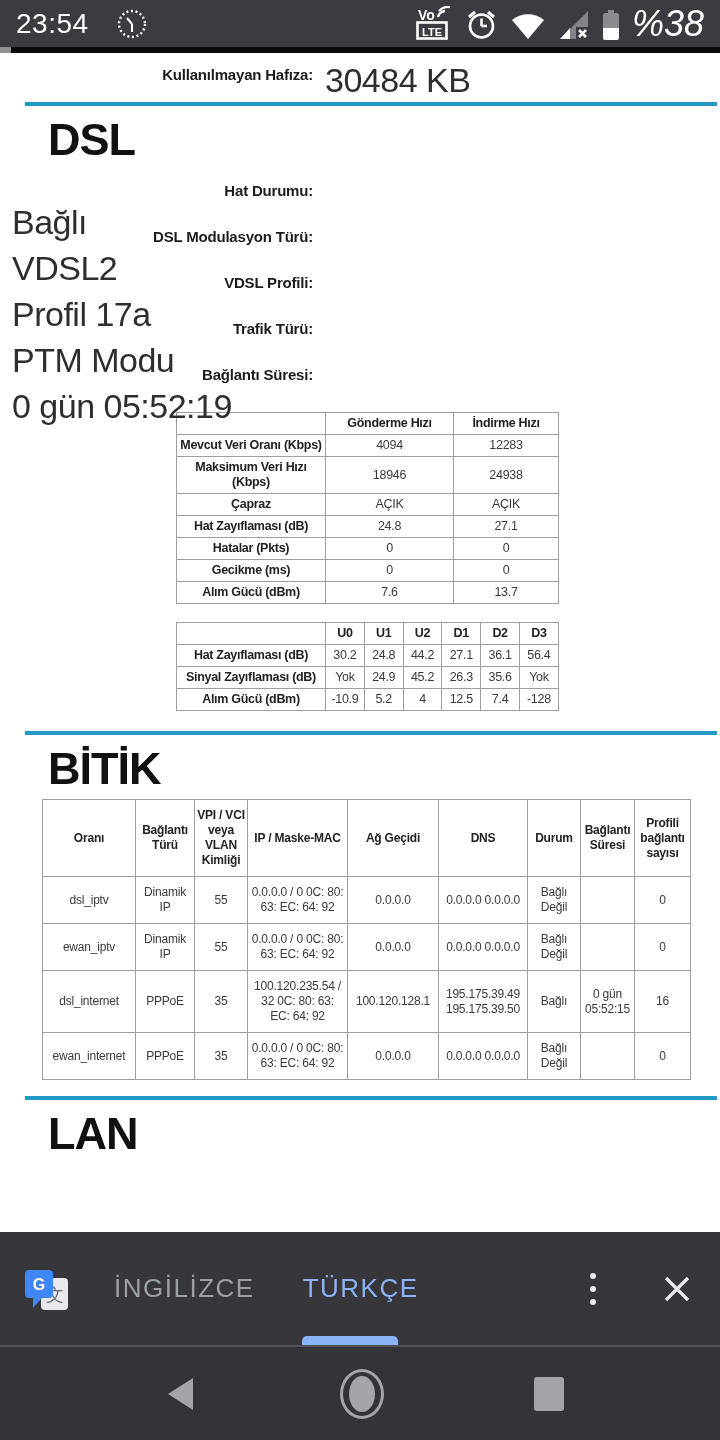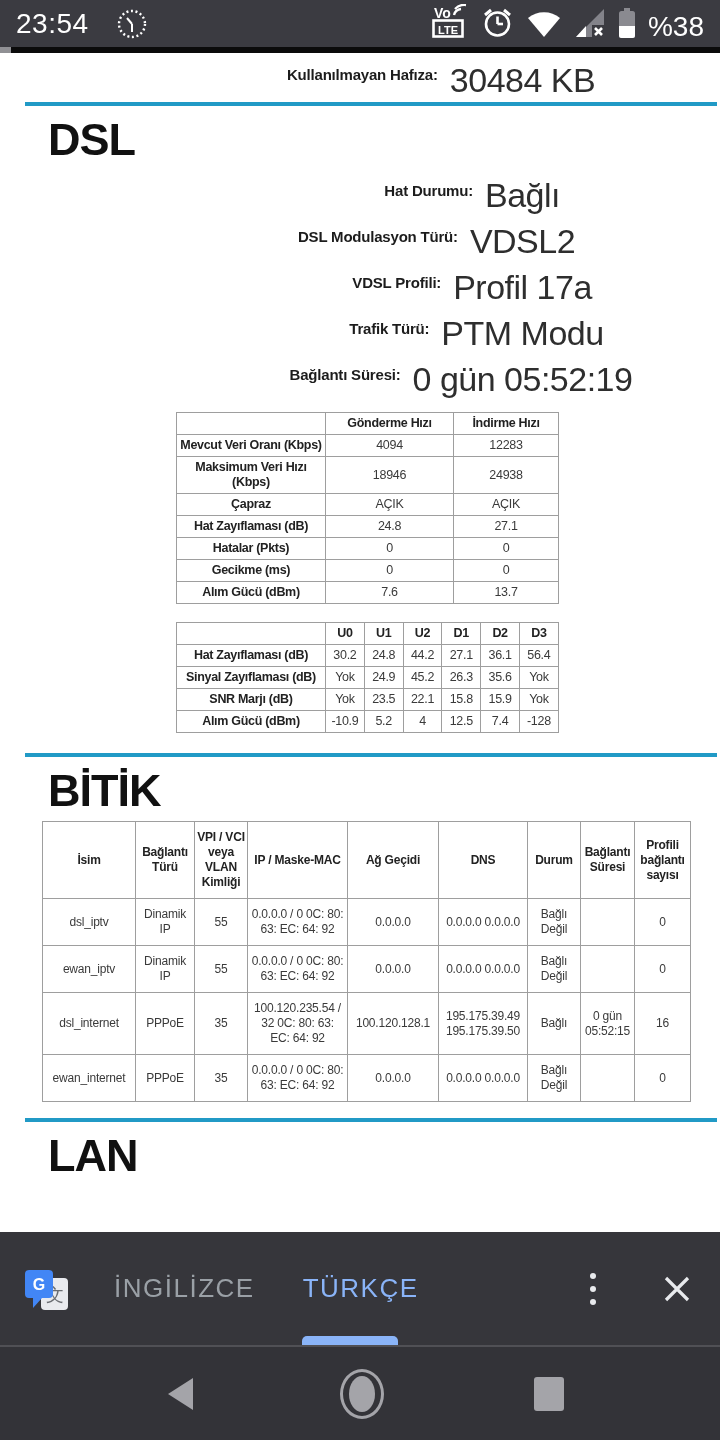--- a/index.html
+++ b/index.html
@@ -5,41 +5,41 @@
   html,body{margin:0;padding:0;background:#000;}
   .screen{position:relative;width:720px;height:1440px;background:#3b82f6;overflow:hidden;
           font-family:"Liberation Sans",sans-serif;}
 
   
   .status-bar{position:absolute;top:0;left:0;width:720px;height:47px;background:#3b3b41;
               display:flex;align-items:center;padding:0 16px;box-sizing:border-box;color:#fff;}
   .sb-time{font-size:28px;font-weight:500;letter-spacing:.5px;}
   .clock-app{margin-left:26px;display:flex;align-items:center;}
   .sb-right{margin-left:auto;display:flex;align-items:flex-end;gap:12px;}
-  .sb-pct{font-size:28px;font-weight:500;}
+  .sb-pct{font-size:36px;font-weight:500;font-style:italic;}
 
   
   .black-strip{position:absolute;top:47px;left:11px;width:709px;height:6px;background:#0b0b0b;}
   .scroll-strip{position:absolute;top:47px;left:0;width:11px;height:1185px;background:#909094;}
   .content{position:absolute;top:53px;left:0;width:720px;height:1179px;background:#fff;overflow:hidden;}
 
   .divider{height:4px;margin:0 3px 0 25px;background:#219ac6;}
   .sec-title{margin:10px 0 0 48px;font-size:45px;font-weight:bold;color:#111;
              letter-spacing:-1px;line-height:48px;}
 
-  .kv-row{display:flex;justify-content:center;}
+  .kv-row{display:flex;}
   .kv-label{flex:none;width:313px;text-align:right;font-size:15px;font-weight:bold;
             color:#1c1c1c;letter-spacing:-.2px;padding-top:10px;}
   .kv-value{margin-left:12px;font-size:34px;font-weight:300;color:#2e2e2e;
             line-height:46px;letter-spacing:-.5px;white-space:nowrap;}
   .mem-row{margin-top:5px;}
   .mem-row .kv-label{padding-top:8px;}
   .mem-row .kv-value{line-height:44px;}
   .fields{margin-top:8px;}
-  .fields .kv-row{height:46px;}
+  .fields .kv-row{height:46px;flex-direction:column;}
 
   
   table{border-collapse:collapse;}
   .stat-table{margin:10px 0 0 176px;width:382px;table-layout:fixed;}
   .stat-table th,.stat-table td{border:1px solid #9e9e9e;text-align:center;vertical-align:middle;
       font-size:12.5px;color:#3a3a3a;padding:3px 2px;line-height:15px;letter-spacing:-.3px;}
   .stat-table th{font-weight:bold;color:#222;}
   .stat-table.rate col.c0{width:149px;} .stat-table.rate col.c1{width:128px;} .stat-table.rate col.c2{width:105px;}
   .stat-table.band col.c0{width:149px;} .stat-table.band col.cx{width:38.8px;}
   .band{margin-top:18px;}
@@ -257,29 +257,20 @@
           <tr>
             <th>Sinyal Zayıflaması (dB)</th>
             <td>Yok</td>
             <td>24.9</td>
             <td>45.2</td>
             <td>26.3</td>
             <td>35.6</td>
             <td>Yok</td>
           </tr>
           <tr>
-            <th>SNR Marjı (dB)</th>
-            <td>Yok</td>
-            <td>23.5</td>
-            <td>22.1</td>
-            <td>15.8</td>
-            <td>15.9</td>
-            <td>Yok</td>
-          </tr>
-          <tr>
             <th>Alım Gücü (dBm)</th>
             <td>-10.9</td>
             <td>5.2</td>
             <td>4</td>
             <td>12.5</td>
             <td>7.4</td>
             <td>-128</td>
           </tr>
         </tbody>
     </table>
@@ -294,21 +285,21 @@
           <col class="w2">
           <col class="w3">
           <col class="w4">
           <col class="w5">
           <col class="w6">
           <col class="w7">
           <col class="w8">
         </colgroup>
       <thead>
           <tr>
-            <th>İsim</th>
+            <th>Oranı</th>
             <th>Bağlantı Türü</th>
             <th>VPI / VCI veya VLAN Kimliği</th>
             <th>IP / Maske-MAC</th>
             <th>Ağ Geçidi</th>
             <th>DNS</th>
             <th>Durum</th>
             <th>Bağlantı Süresi</th>
             <th>Profili bağlantı sayısı</th>
           </tr>
         </thead>

